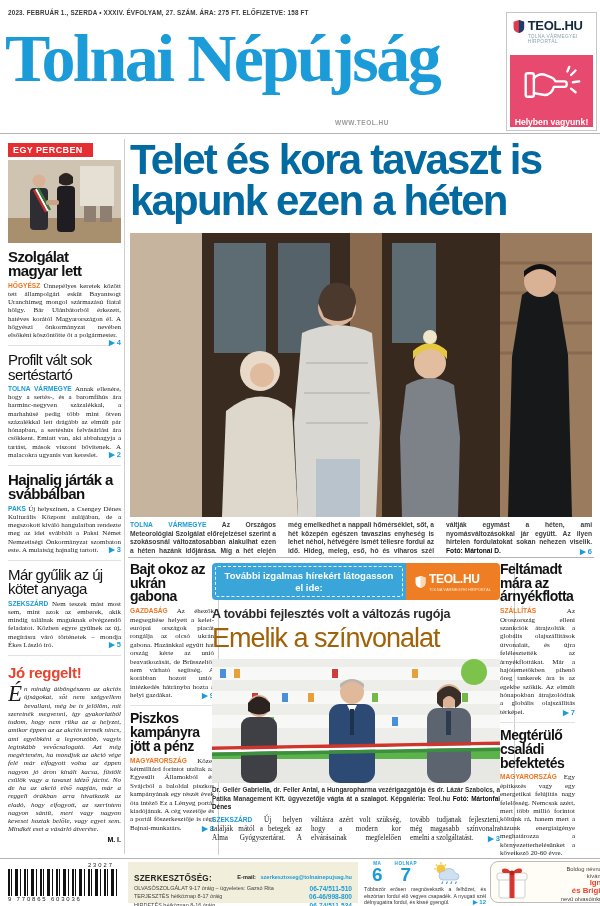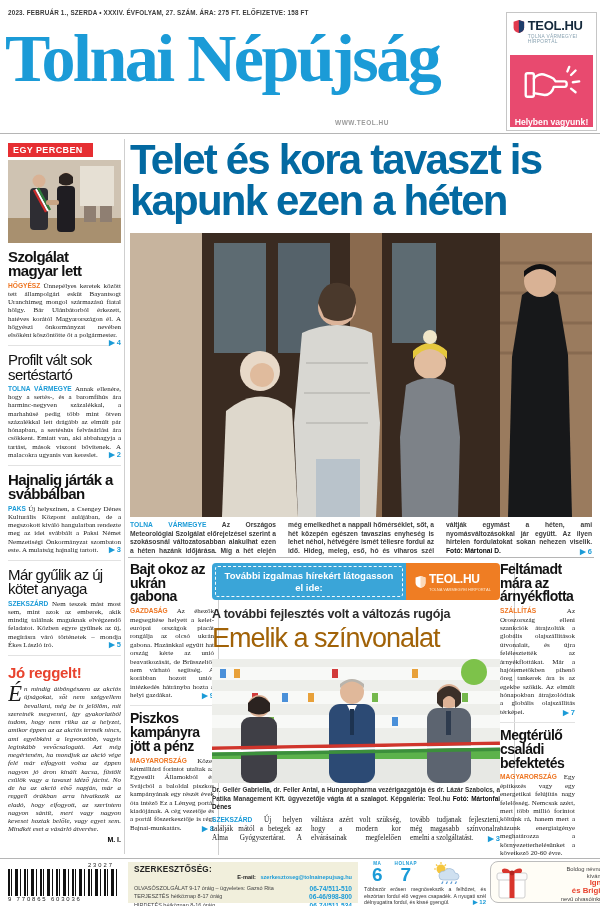--- a/index.html
+++ b/index.html
@@ -69,21 +69,21 @@
   .center-caption { font-size:6.4px; font-weight:bold; color:#333; line-height:1.35; margin:3px 0 4px; text-align:justify; }
   .center-body { column-count:3; column-gap:9px; font-family:"Liberation Serif", serif; font-size:7.2px; line-height:1.25; text-align:justify; color:#1c1c1c; }
 
   
   .barcode { position:absolute; left:8px; top:862px; width:112px; }
   .bc-top { text-align:right; font-size:5.8px; letter-spacing:2px; color:#222; padding-right:6px; }
   .bc-bars { height:27px; margin-top:1px;
     background:repeating-linear-gradient(90deg,#111 0 2px,#fff 2px 3px,#111 3px 4px,#fff 4px 7px,#111 7px 10px,#fff 10px 12px,#111 12px 13px,#fff 13px 16px); }
   .bc-num { font-size:6px; letter-spacing:1.8px; color:#222; }
   .office { position:absolute; left:128px; top:862px; width:230px; height:41px; background:#f1efdc; padding:3px 6px; }
-  .office-head { display:flex; justify-content:space-between; align-items:flex-start; }
+  .office-head { display:flex; justify-content:space-between; align-items:flex-end; }
   .office-title { font-size:8.2px; font-weight:bold; color:#222; letter-spacing:.2px; }
   .office-email-label { font-size:5.6px; font-weight:bold; color:#222; }
   .office-email { font-size:5.6px; font-weight:bold; color:#1b9bd7; }
   .office-row { display:flex; justify-content:space-between; margin-top:1.5px; }
   .office-row-label { font-size:5.5px; color:#444; }
   .office-row-phone { font-size:6.6px; font-weight:bold; color:#1b9bd7; }
   .weather { position:absolute; left:364px; top:861px; width:122px; }
   .weather-top { display:flex; align-items:flex-end; gap:12px; padding-left:8px; }
   .w-day { text-align:center; }
   .w-label { font-size:4.6px; font-weight:bold; color:#1b9bd7; letter-spacing:.5px; }

